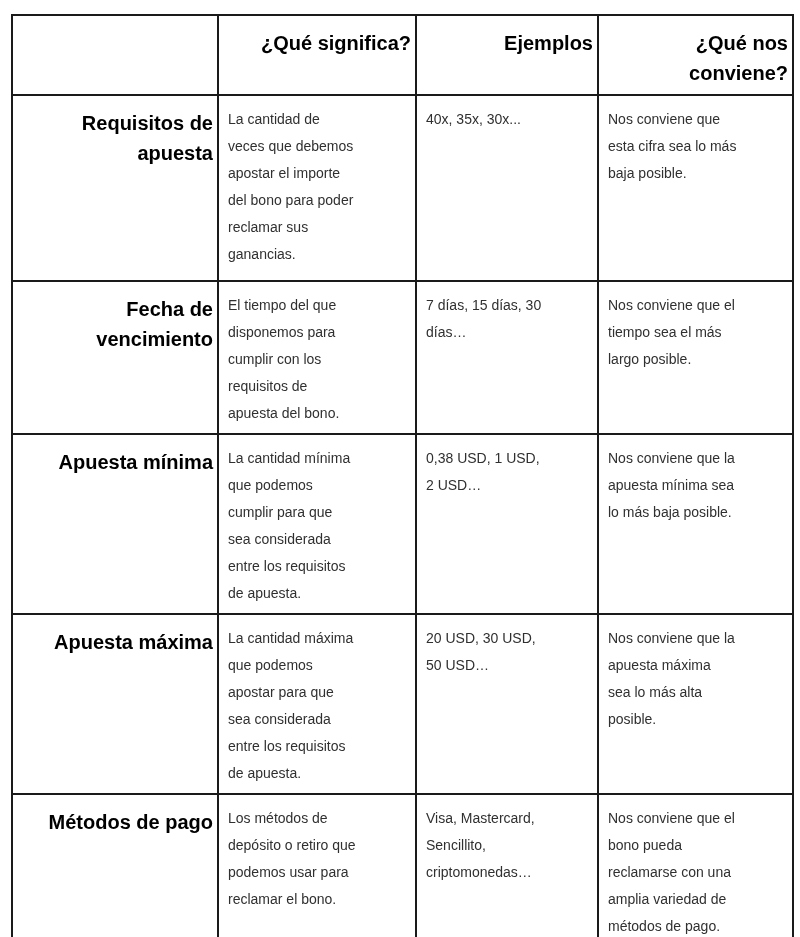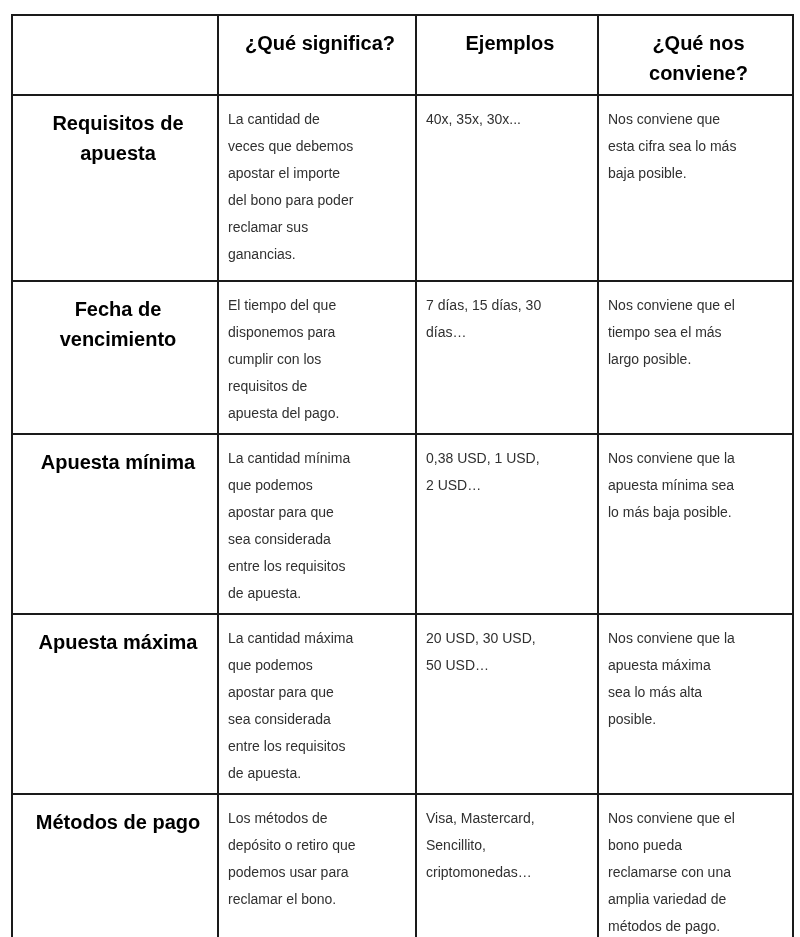--- a/index.html
+++ b/index.html
@@ -37,21 +37,21 @@
     font-weight: 400;
     color: var(--body-text, #303030);
     padding: 10px 4px 6px 9px;
   }
   
   table.info-table th {
     font-size: 20px;
     line-height: 30px;
     font-weight: 700;
     color: var(--bold-text, #000000);
-    text-align: center;
+    text-align: right;
     padding: 12px 4px 6px 10px;
   }
   thead tr { height: 75px; }
   tr.r0 { height: 186px; }
   tr.r1 { height: 146px; padding-left: 32px; }
   tr.r2 { height: 177px; }
   tr.r3 { height: 178px; padding-left: 12px; }
   tr.r4 { height: 146px; }
 </style>
 </head>
@@ -89,32 +89,32 @@
 esta cifra sea lo más
 baja posible.</td>
       </tr>
       <tr class="r1">
         <th>Fecha de
 vencimiento</th>
         <td>El tiempo del que
 disponemos para
 cumplir con los
 requisitos de
-apuesta del pago.</td>
+apuesta del bono.</td>
         <td>7 días, 15 días, 30
 días…</td>
         <td>Nos conviene que el
 tiempo sea el más
 largo posible.</td>
       </tr>
       <tr class="r2">
         <th>Apuesta mínima</th>
         <td>La cantidad mínima
 que podemos
-apostar para que
+cumplir para que
 sea considerada
 entre los requisitos
 de apuesta.</td>
         <td>0,38 USD, 1 USD,
 2 USD…</td>
         <td>Nos conviene que la
 apuesta mínima sea
 lo más baja posible.</td>
       </tr>
       <tr class="r3">

